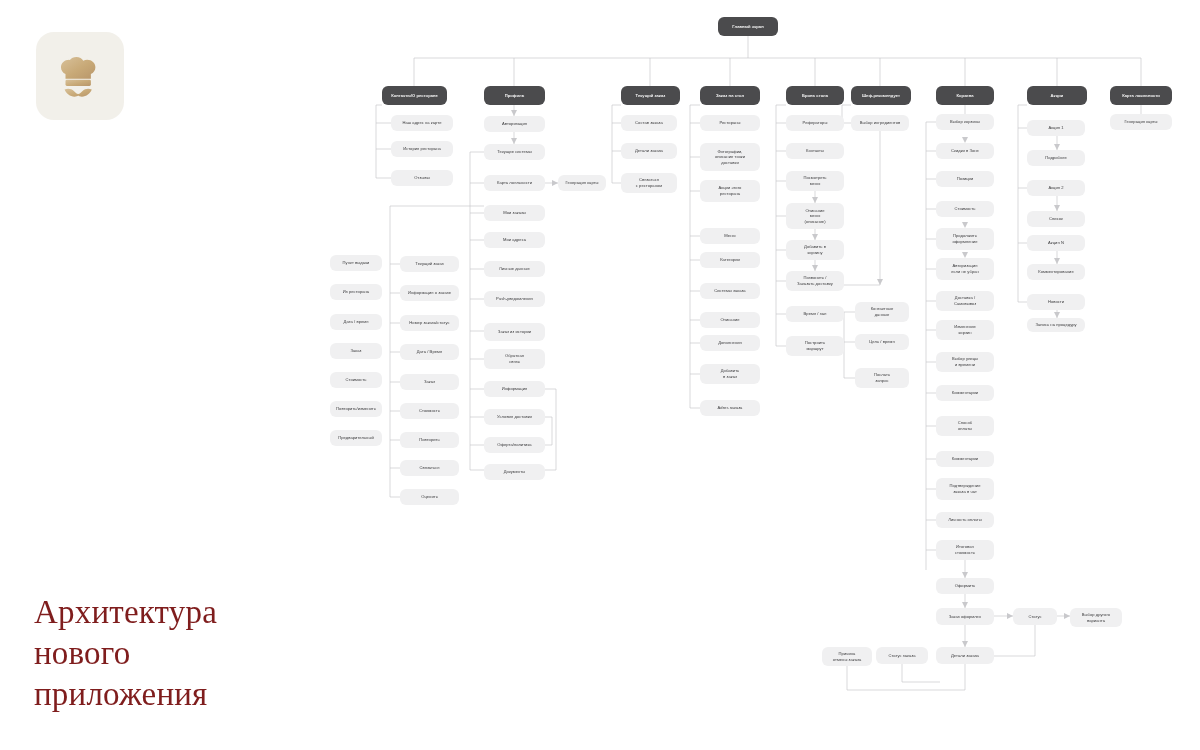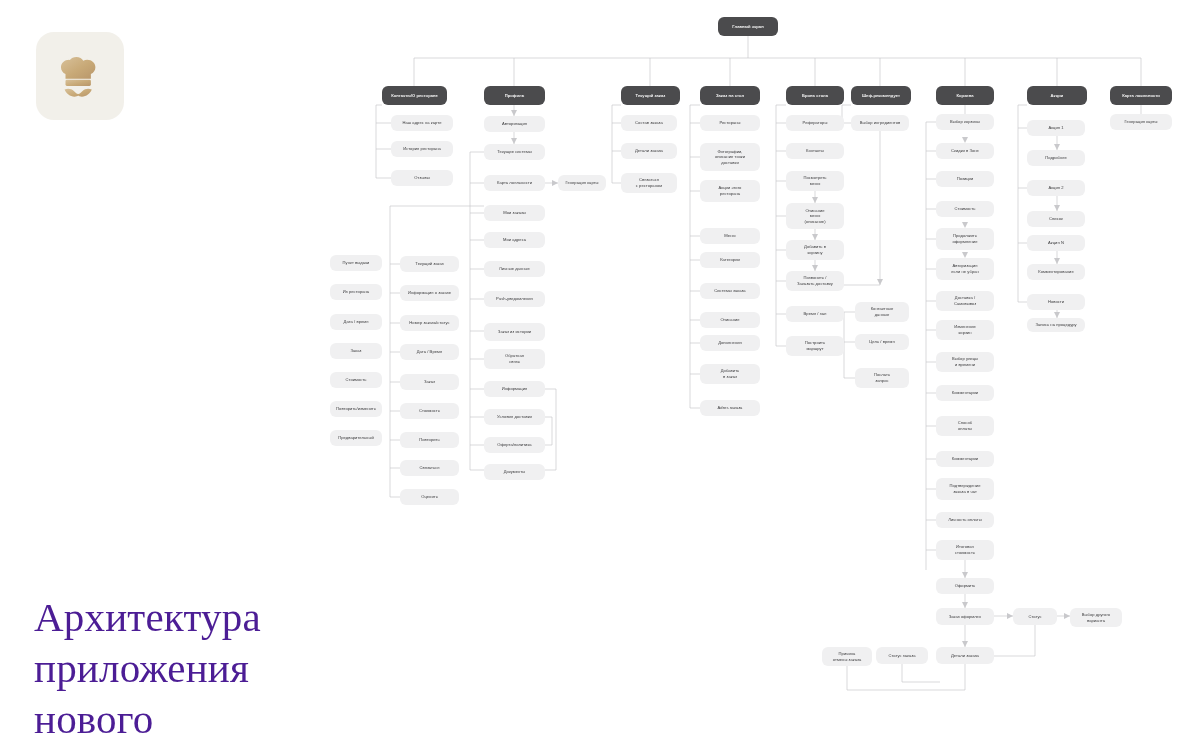--- a/index.html
+++ b/index.html
@@ -6,21 +6,21 @@
   body{width:1200px;height:750px;background:#ffffff;font-family:"Liberation Sans",sans-serif;overflow:hidden;position:relative;}
 
   #canvas{position:absolute;left:0;top:0;width:1200px;height:750px;}
 
   
   #brand-panel{position:absolute;left:0;top:0;width:310px;height:750px;background:#ffffff;}
   #logo-tile{position:absolute;left:36px;top:32px;width:88px;height:88px;border-radius:18px;
              background:#f2f0ea;display:flex;align-items:center;justify-content:center;}
   #logo-tile svg{display:block;}
   #title{position:absolute;left:34px;top:592px;width:260px;
-         font-family:"Liberation Serif",serif;font-size:41px;line-height:1.24;color:#4c1d95;
+         font-family:"Liberation Serif",serif;font-size:33px;line-height:1.24;color:#7f1d1d;
          letter-spacing:.2px;}
   #title span{display:block;}
 
   
   #diagram{position:absolute;left:0;top:0;width:1200px;height:750px;}
   #wires{position:absolute;left:0;top:0;width:1200px;height:750px;pointer-events:none;}
 
   .node{position:absolute;box-sizing:border-box;border-radius:6px;
         display:flex;align-items:center;justify-content:center;text-align:center;
         font-size:4.1px;line-height:1.35;letter-spacing:.05px;padding:1px 3px;
@@ -45,22 +45,22 @@
             </linearGradient>
           </defs>
           <path fill="url(#g1)" d="M20 14c-5 0-9 3.6-9 8.4 0 3.4 2 6.2 5 7.5V35h28v-5.1c3-1.3 5-4.1 5-7.5C49 17.6 45 14 40 14c-1.6 0-3.1.4-4.4 1.1C34.3 12.6 31.4 11 28 11c-3 0-5.6 1.3-7.2 3.3-.3 0-.5-.3-.8-.3z"></path>
           <rect x="16" y="36" width="28" height="7" rx="1.6" fill="url(#g1)"></rect>
           <path fill="url(#g1)" d="M15 47c3.4-1.7 7.6-1.1 10.2 1.6 1.6 1.7 3.1 3.2 4.8 3.2s3.2-1.5 4.8-3.2C37.4 45.9 41.6 45.3 45 47c-1.7 4.6-6 7.8-10.9 7.8-1.9 0-3.5-.6-4.1-1.3-.6.7-2.2 1.3-4.1 1.3C21 54.8 16.7 51.6 15 47z"></path>
         </svg>
       </span>
     </div>
     <div id="title">
       <span>Архитектура</span>
+      <span>нового</span>
       <span>приложения</span>
-      <span>нового</span>
     </div>
   </div>
 
   <div id="diagram">
     <svg id="wires" viewBox="0 0 1200 750">
       <g fill="none" stroke="#c9c9cc" stroke-width="0.7">
 
         <path d="M748 36 V 58"></path>
         <path d="M414 58 H 1141"></path>
         <path d="M414 58 V 86"></path>

